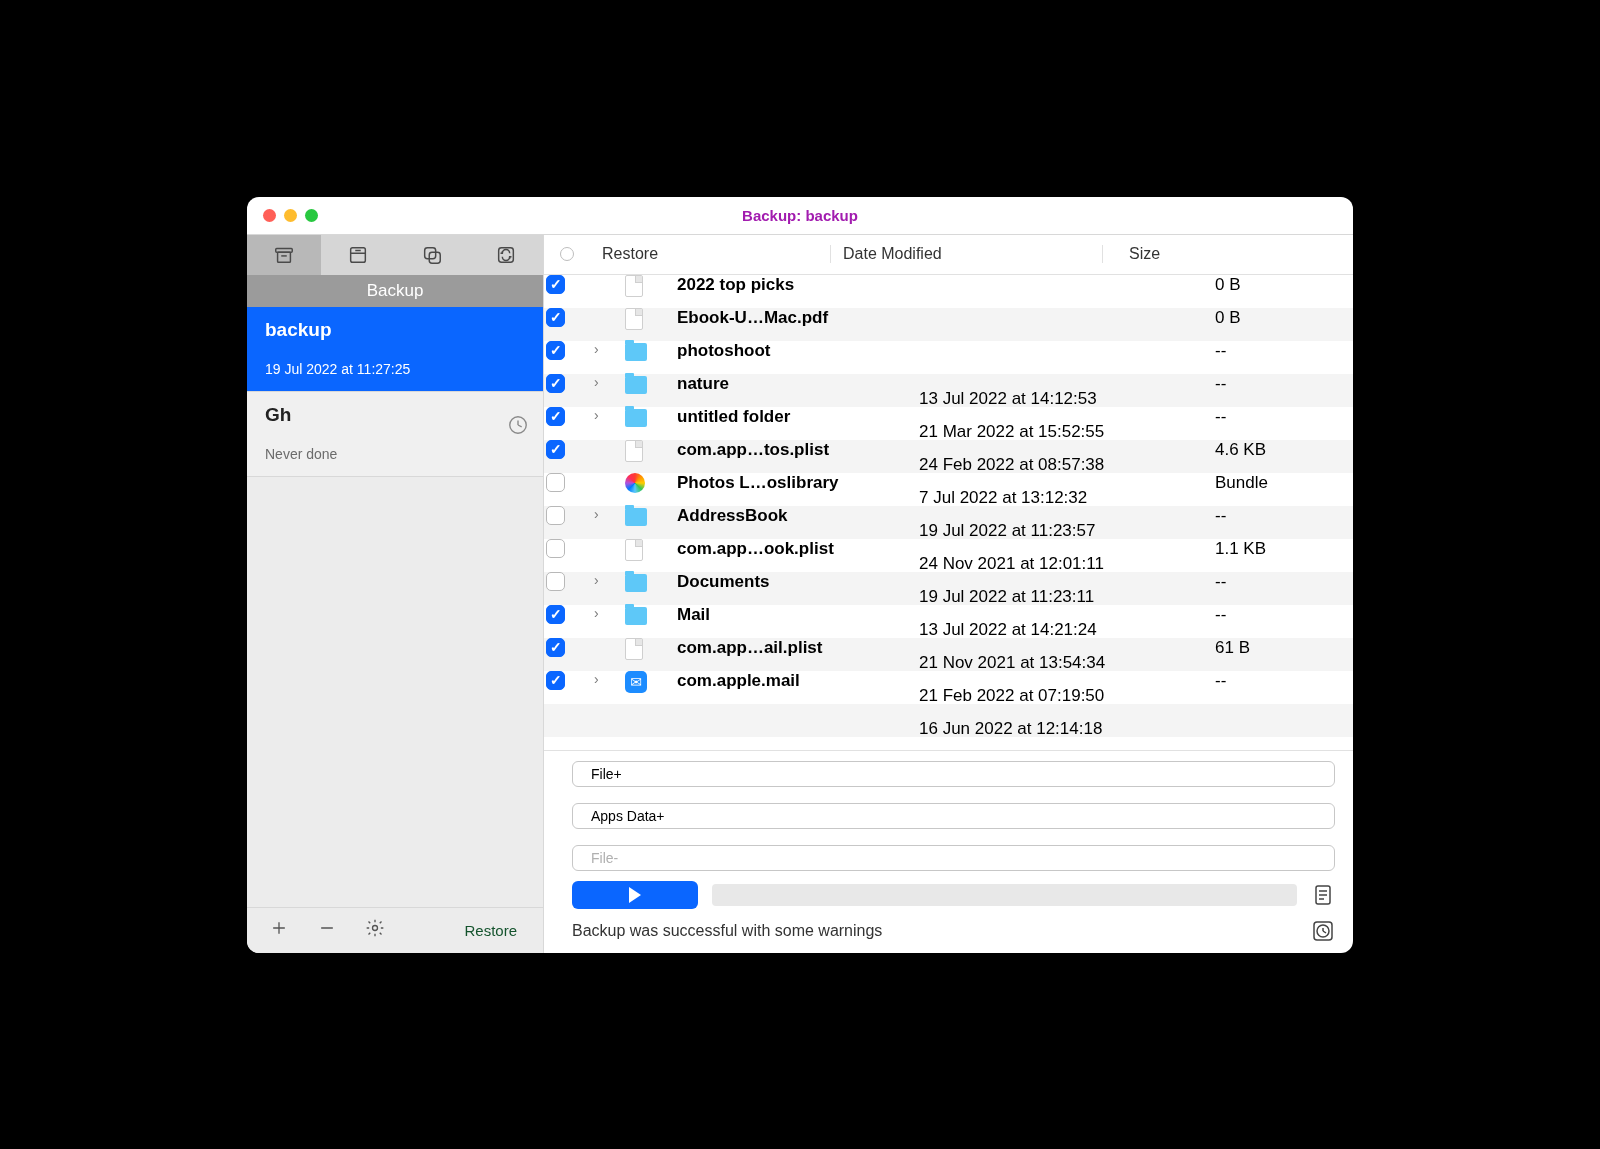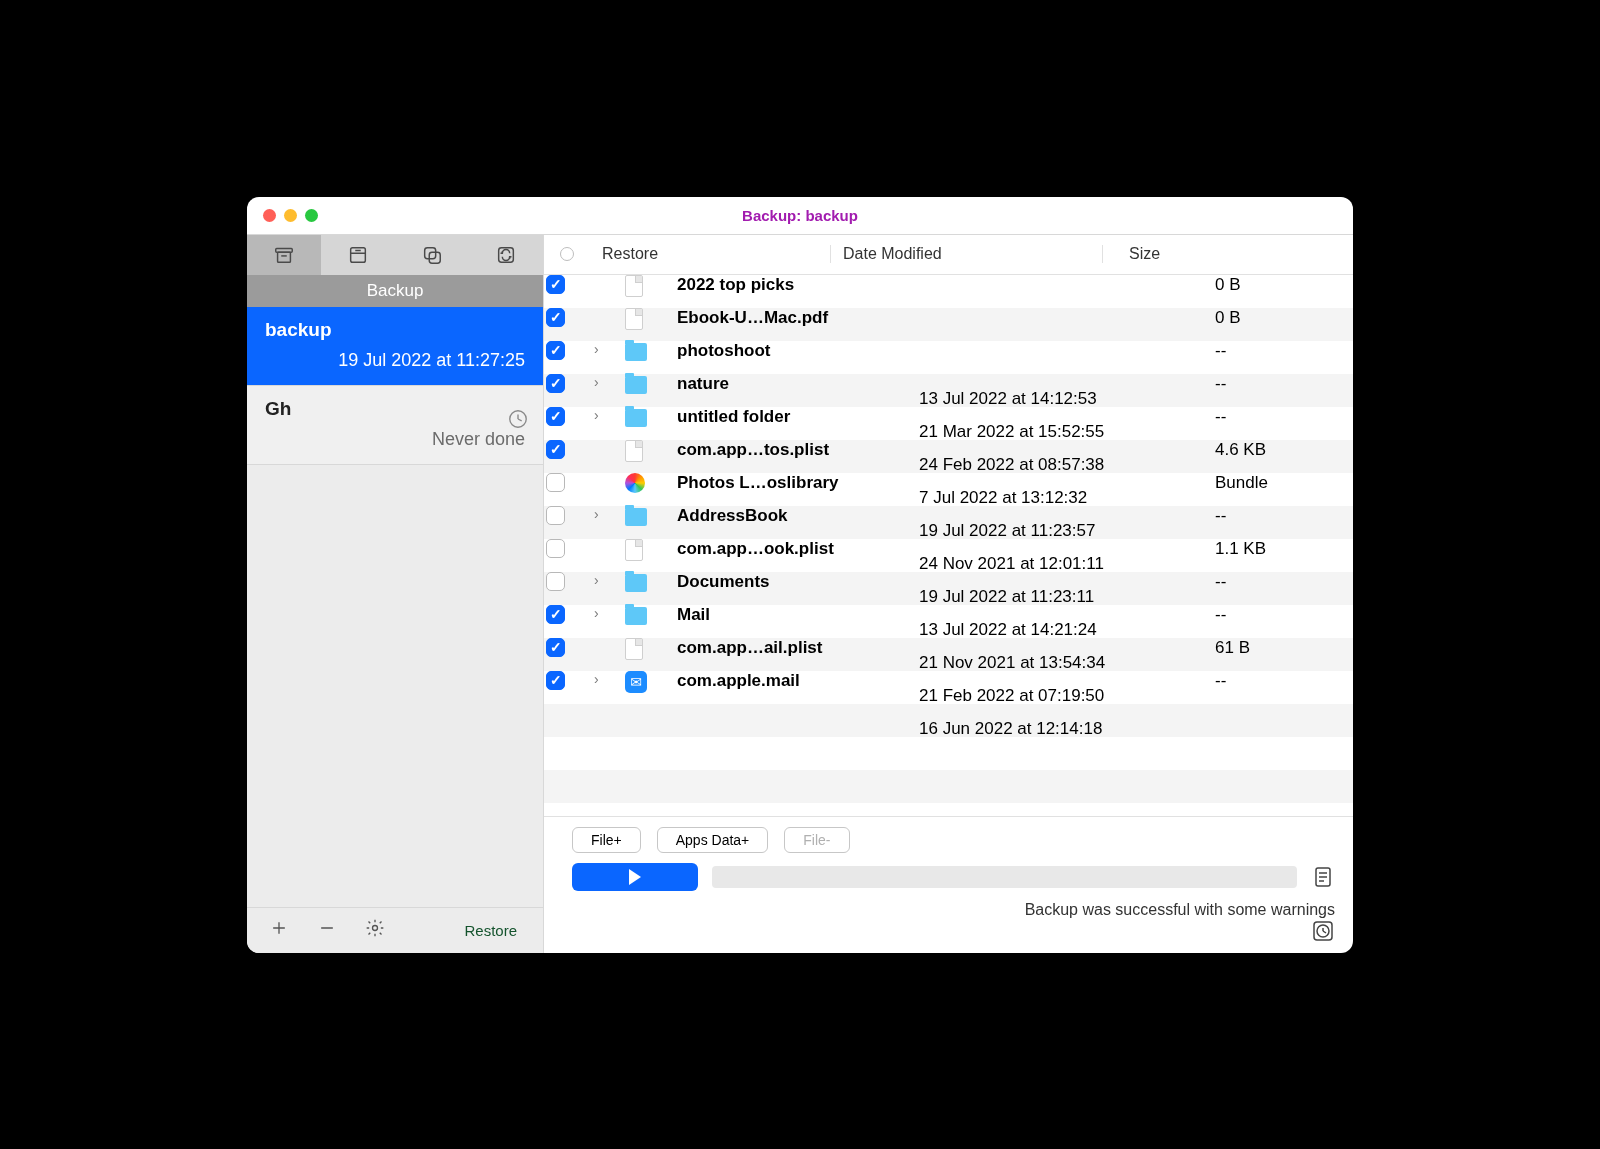--- a/index.html
+++ b/index.html
@@ -30,21 +30,21 @@
   .sidebar { width:297px; background:#ececec; display:flex; flex-direction:column; border-right:1px solid #d8d8d8;}
   .sb-tabs { height:40px; display:flex; background:#d6d6d6; }
   .sb-tab { flex:1; display:flex; align-items:center; justify-content:center; cursor:pointer; }
   .sb-tab.active { background:#b8b8b8; }
   .sb-tab svg { width:22px; height:22px; stroke:#4a4a4a; fill:none; stroke-width:1.6; }
   .sb-header { background:#9b9b9b; color:#fff; text-align:center; font-size:17px; padding:6px 0;}
   .sb-list { flex:1; overflow:auto; }
   .sb-item { padding:12px 18px 14px; border-bottom:1px solid #d8d8d8; position:relative; cursor:pointer;}
   .sb-item.selected { background:#0a66ff; color:#fff;}
   .sb-item .name{ font-weight:600; font-size:19px; }
-  .sb-item .sub{ font-size:18px; margin-top:9px;text-align:right; }
+  .sb-item .sub{ font-size:14px; margin-top:20px; }
   .sb-item.gh { background:#f0f0f0; color:#222;}
   .sb-item.gh .sub{ color:#6b6b6b;}
   .clock-ic { position:absolute; right:14px; top:22px; width:22px; height:22px; stroke:#8a8a8a; fill:none; stroke-width:1.5;}
   .sb-footer { height:46px; border-top:1px solid #d8d8d8; display:flex; align-items:center; gap:28px; padding:0 22px; color:#555;}
   .sb-footer .lbl{ font-size:15px; color:#14532d; margin-left:auto; margin-right:4px;}
   .sb-footer svg{ width:20px;height:20px; stroke:#555; fill:none; stroke-width:1.6;}
   .sb-ic{ cursor:pointer; }
   .main { flex:1; display:flex; flex-direction:column; min-width:0;}
   .cols { height:40px; display:flex; align-items:center; border-bottom:1px solid #e1e1e1; font-size:16px; color:#333; }
   .cols .c-chk{ width:46px; display:flex; justify-content:center; }
@@ -65,30 +65,30 @@
   .folder-ic{ width:22px;height:18px;border-radius:2px;background:#5ec8f8; position:relative; margin-top:2px;}
   .folder-ic::before{content:"";position:absolute;top:-3px;left:0;width:9px;height:4px;background:#5ec8f8;border-radius:1px 1px 0 0;}
   .file-ic{ width:18px;height:22px;background:#fff;border:1px solid #cfcfcf;border-radius:2px;position:relative;}
   .file-ic::after{content:"";position:absolute;top:0;right:0;width:6px;height:6px;background:#e6e6e6;border-left:1px solid #cfcfcf;border-bottom:1px solid #cfcfcf;}
   .photos-ic{ width:20px;height:20px;border-radius:50%;background:conic-gradient(#ff3b30,#ff9500,#ffcc00,#34c759,#5ac8fa,#007aff,#af52de,#ff2d55,#ff3b30);}
   .mail-ic{ width:22px;height:22px;border-radius:5px;background:#1c8cff;display:flex;align-items:center;justify-content:center;color:#fff;font-size:14px;}
   .r-name{ flex:0 0 208px; font-weight:700; overflow:hidden; text-overflow:ellipsis; white-space:nowrap;}
   .r-date{ flex:0 0 272px; padding-left:10px;margin-top:48px;}
   .r-size{ flex:0 0 148px; padding-left:10px;}
   .bottom { border-top:1px solid #e1e1e1; padding:10px 18px 10px 28px; display:flex; flex-direction:column; gap:10px;}
-  .btn-row{ display:flex; gap:16px;}
+  .btn-row{ display:flex; gap:16px;flex-direction:column;}
   .btn{ height:26px; padding:0 18px; border:1px solid #c7c7c7; border-radius:6px; background:#fff; font-size:14px; cursor:pointer; display:flex; align-items:center;}
   .btn.dis{ color:#b0b0b0; }
   .run-row{ display:flex; align-items:center; gap:14px;}
   .play{ width:126px;height:28px;background:#0a66ff;border-radius:6px;display:flex;align-items:center;justify-content:center;cursor:pointer;}
   .play::after{ content:""; border-left:12px solid #fff; border-top:8px solid transparent; border-bottom:8px solid transparent;}
   .prog{ flex:1;height:22px;background:#e8e8e8;border-radius:4px;}
   .side-ic{ width:24px;height:24px; stroke:#444; fill:none; stroke-width:1.5; cursor:pointer;}
   .status{ font-size:16px; color:#333;}
-  .status-row{ display:flex; align-items:flex-end; justify-content:space-between;flex-direction:column;}
+  .status-row{ display:flex; align-items:center; justify-content:space-between;}
 </style>
 </head>
 <body>
 
 <div class="window">
 
   <div class="titlebar">
     <div class="traffic">
       <div class="tl red"></div>
       <div class="tl yel"></div>

